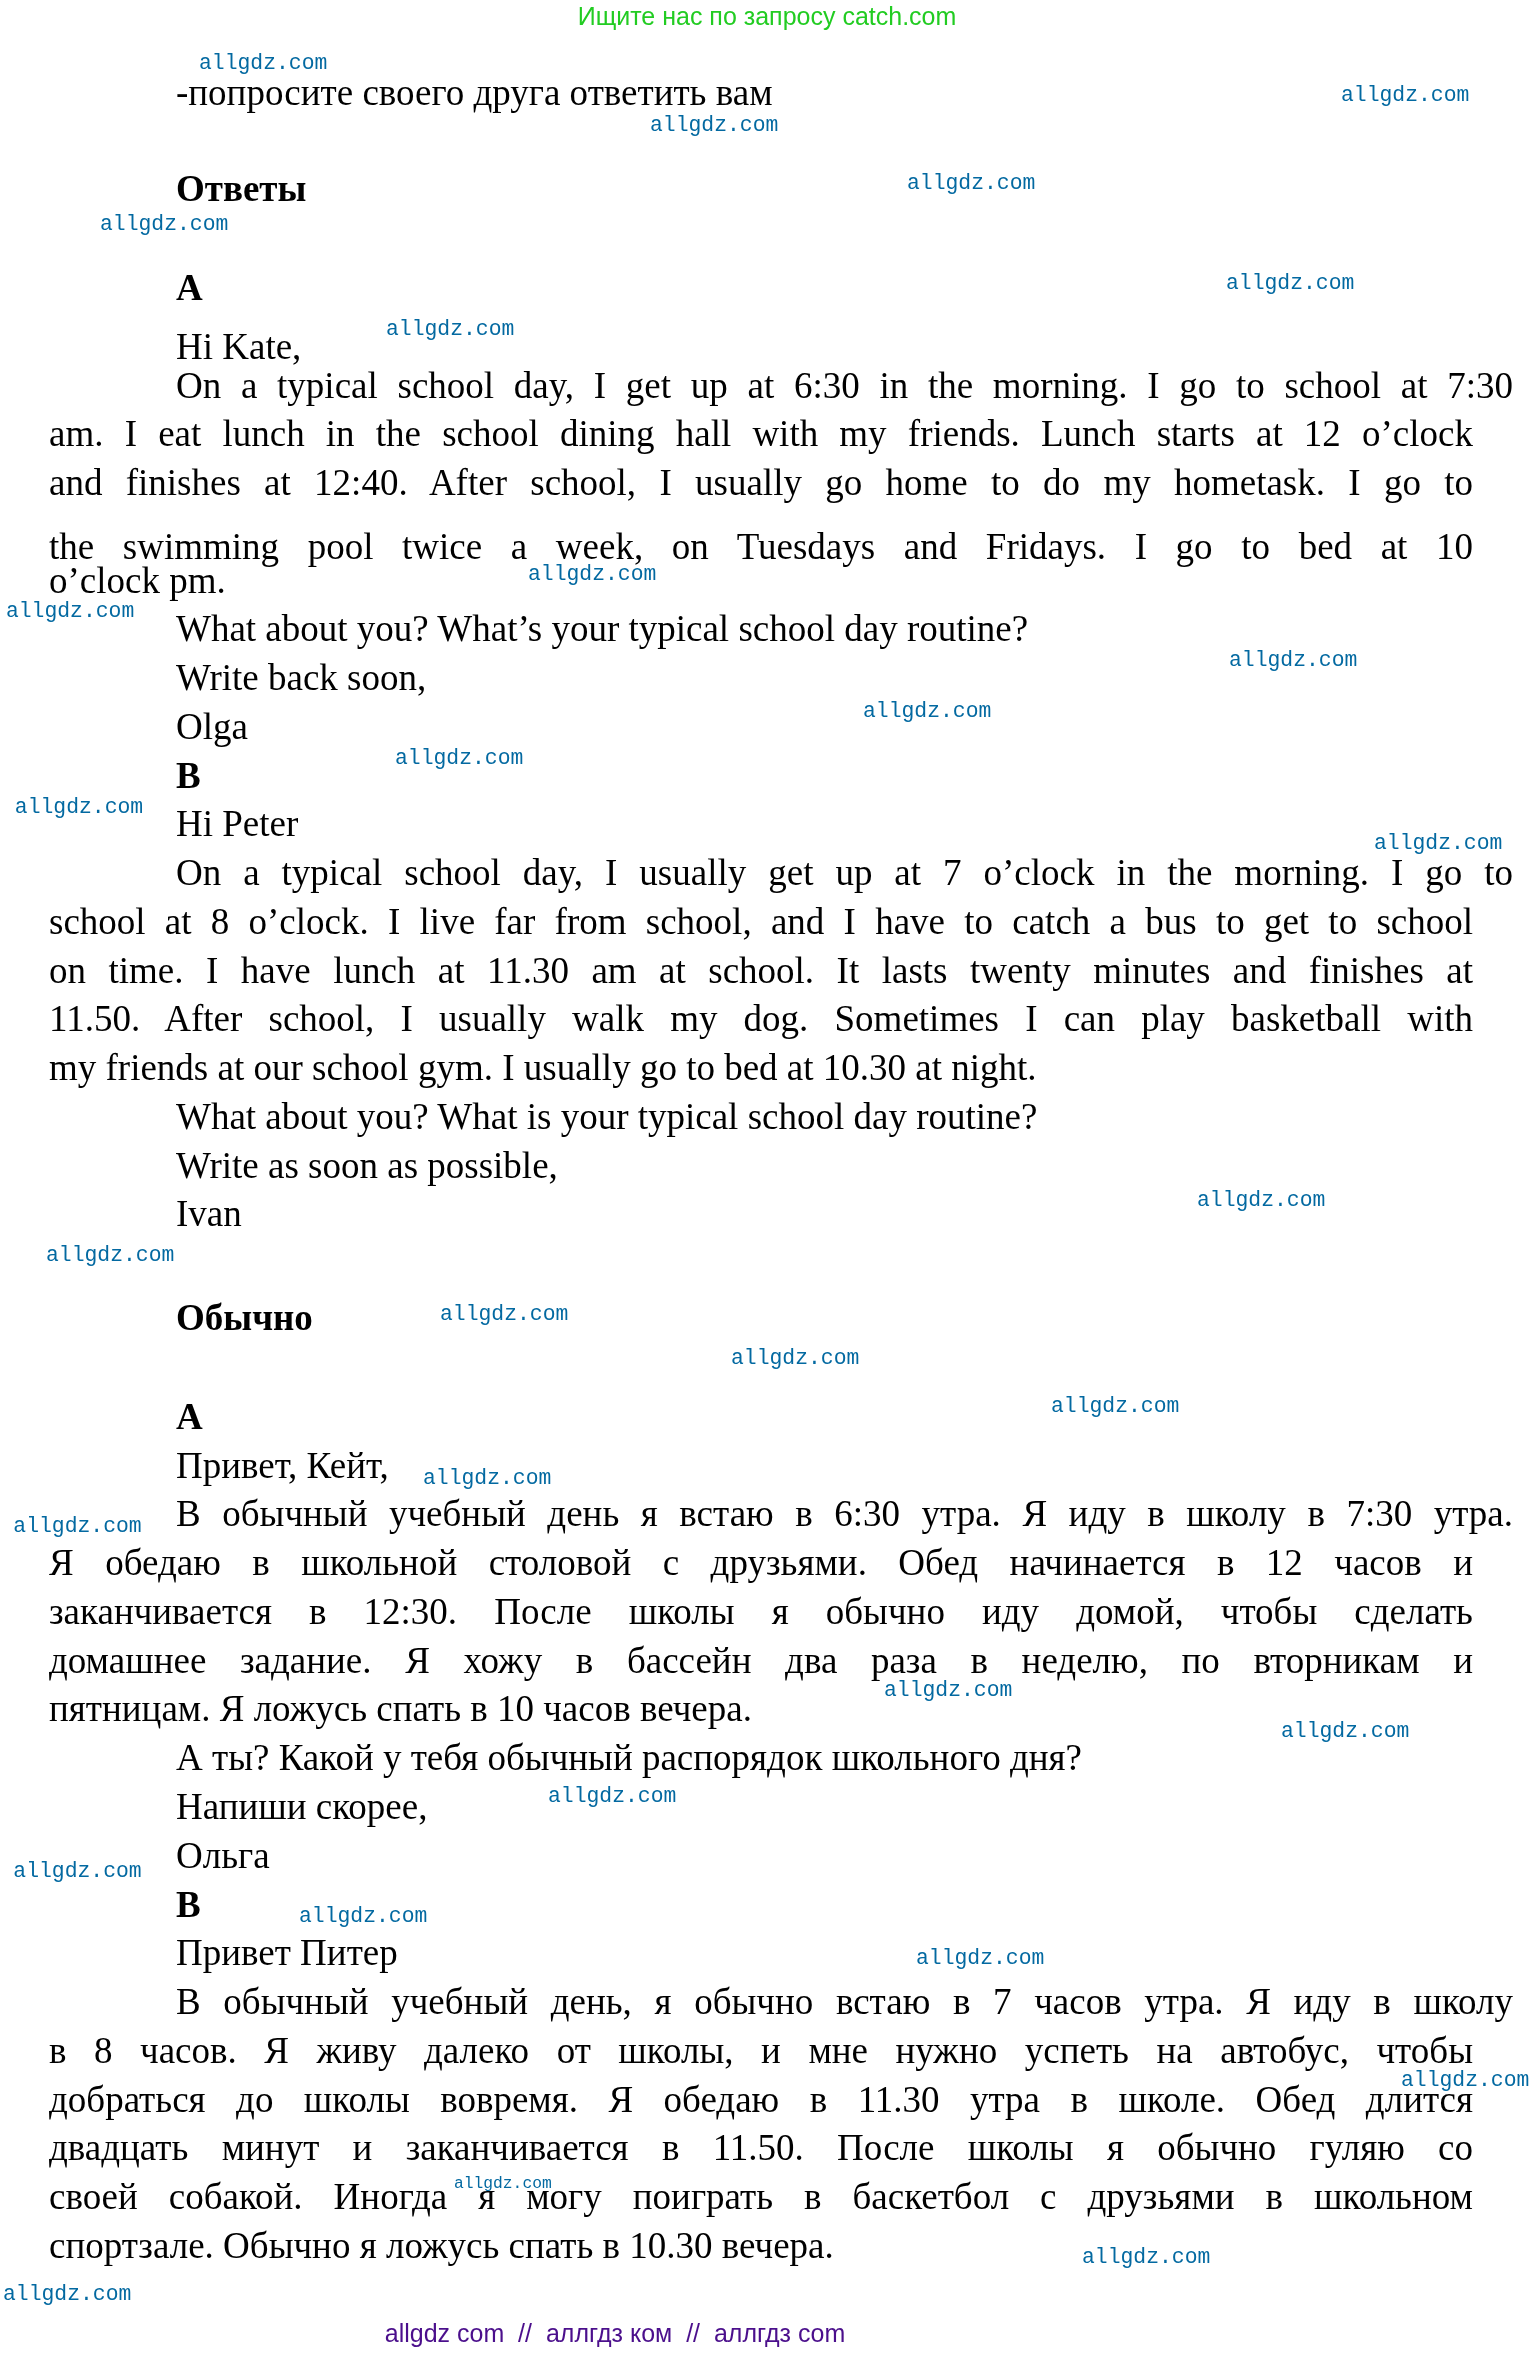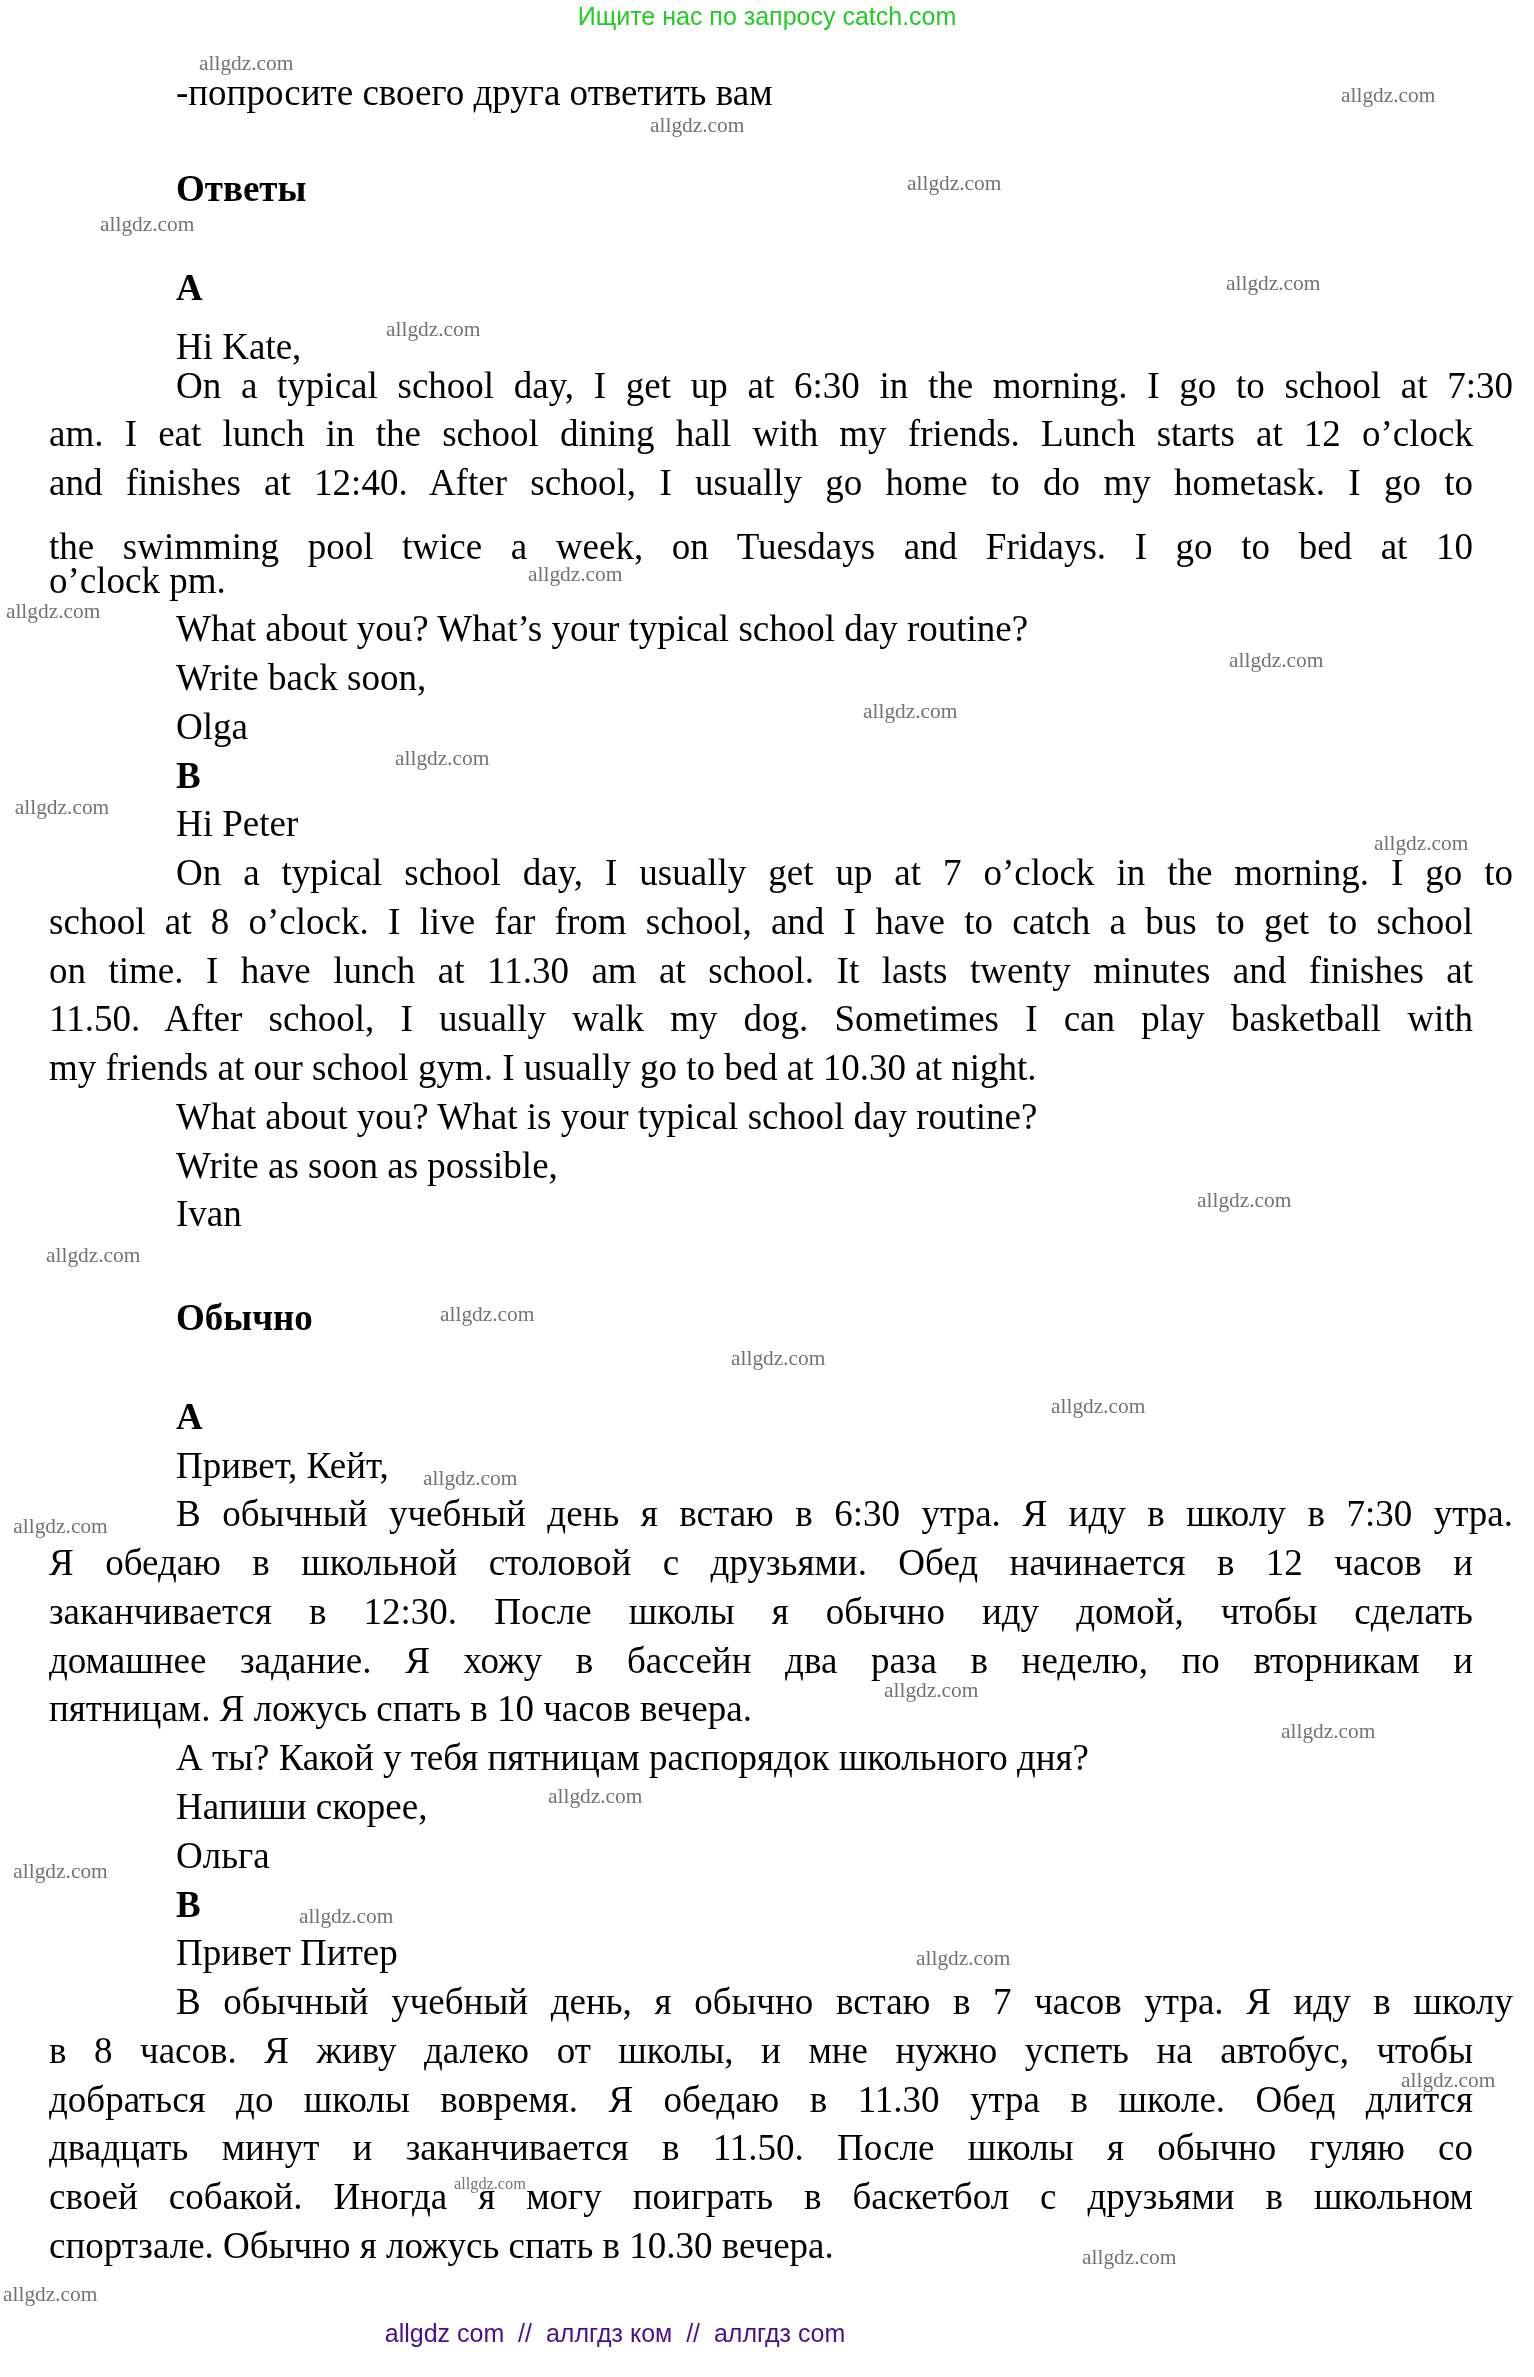--- a/index.html
+++ b/index.html
@@ -4,21 +4,21 @@
 <style>
   html, body { margin:0; padding:0; background:#ffffff; }
   body { width:1534px; height:2377px; position:relative; overflow:hidden; }
   .top-banner { position:absolute; top:0; left:0; width:1534px; text-align:center; font-family:"Liberation Sans", sans-serif; font-size:25px; color:#22cc22; line-height:32.5px; }
   .footer { position:absolute; top:2317px; left:0; width:1230px; text-align:center; font-family:"Liberation Sans", sans-serif; font-size:25px; color:#4b0f8c; line-height:32.5px; white-space:pre; }
   .doc { position:absolute; left:49px; width:1424px; font-family:"Liberation Serif", serif; font-size:37px; color:#000; line-height:49px; }
   .line { position:absolute; left:0; white-space:nowrap; }
   .indent { left:87px;margin-left:40px; }
   .just { text-align:justify; text-align-last:justify; width:1424px; }
   .bold { font-weight:bold; }
-  .wm { position:absolute; font-family:Liberation Serif, serif; font-size:21.4px; color:#737373; white-space:nowrap; line-height:23.6px; }
+  .wm { position:absolute; font-family:Liberation Mono, monospace; font-size:21.4px; color:#0369a1; white-space:nowrap; line-height:23.6px; }
 </style>
 </head>
 <body>
 
 <div class="top-banner">Ищите нас по запросу catch.com</div>
 
 <div>
   <span class="wm" style="left:199px;top:52px">allgdz.com</span>
   <span class="wm" style="left:1341px;top:84px">allgdz.com</span>
   <span class="wm" style="left:650px;top:114px">allgdz.com</span>
@@ -80,21 +80,21 @@
 
   <div class="line indent bold" style="top:1293px">Обычно</div>
 
   <div class="line indent bold" style="top:1392px">A</div>
   <div class="line indent" style="top:1441px">Привет, Кейт,</div>
   <div class="line indent just" style="top:1489px;width:1337px">В обычный учебный день я встаю в 6:30 утра. Я иду в школу в 7:30 утра.</div>
   <div class="line just" style="top:1538px">Я обедаю в школьной столовой с друзьями. Обед начинается в 12 часов и</div>
   <div class="line just" style="top:1587px">заканчивается в 12:30. После школы я обычно иду домой, чтобы сделать</div>
   <div class="line just" style="top:1636px">домашнее задание. Я хожу в бассейн два раза в неделю, по вторникам и</div>
   <div class="line" style="top:1684px">пятницам. Я ложусь спать в 10 часов вечера.</div>
-  <div class="line indent" style="top:1733px">А ты? Какой у тебя пятницам распорядок школьного дня?</div>
+  <div class="line indent" style="top:1733px">А ты? Какой у тебя обычный распорядок школьного дня?</div>
   <div class="line indent" style="top:1782px">Напиши скорее,</div>
   <div class="line indent" style="top:1831px">Ольга</div>
 
   <div class="line indent bold" style="top:1880px">B</div>
   <div class="line indent" style="top:1928px">Привет Питер</div>
   <div class="line indent just" style="top:1977px;width:1337px">В обычный учебный день, я обычно встаю в 7 часов утра. Я иду в школу</div>
   <div class="line just" style="top:2026px">в 8 часов. Я живу далеко от школы, и мне нужно успеть на автобус, чтобы</div>
   <div class="line just" style="top:2075px">добраться до школы вовремя. Я обедаю в 11.30 утра в школе. Обед длится</div>
   <div class="line just" style="top:2123px">двадцать минут и заканчивается в 11.50. После школы я обычно гуляю со</div>
   <div class="line just" style="top:2172px">своей собакой. Иногда я могу поиграть в баскетбол с друзьями в школьном</div>

